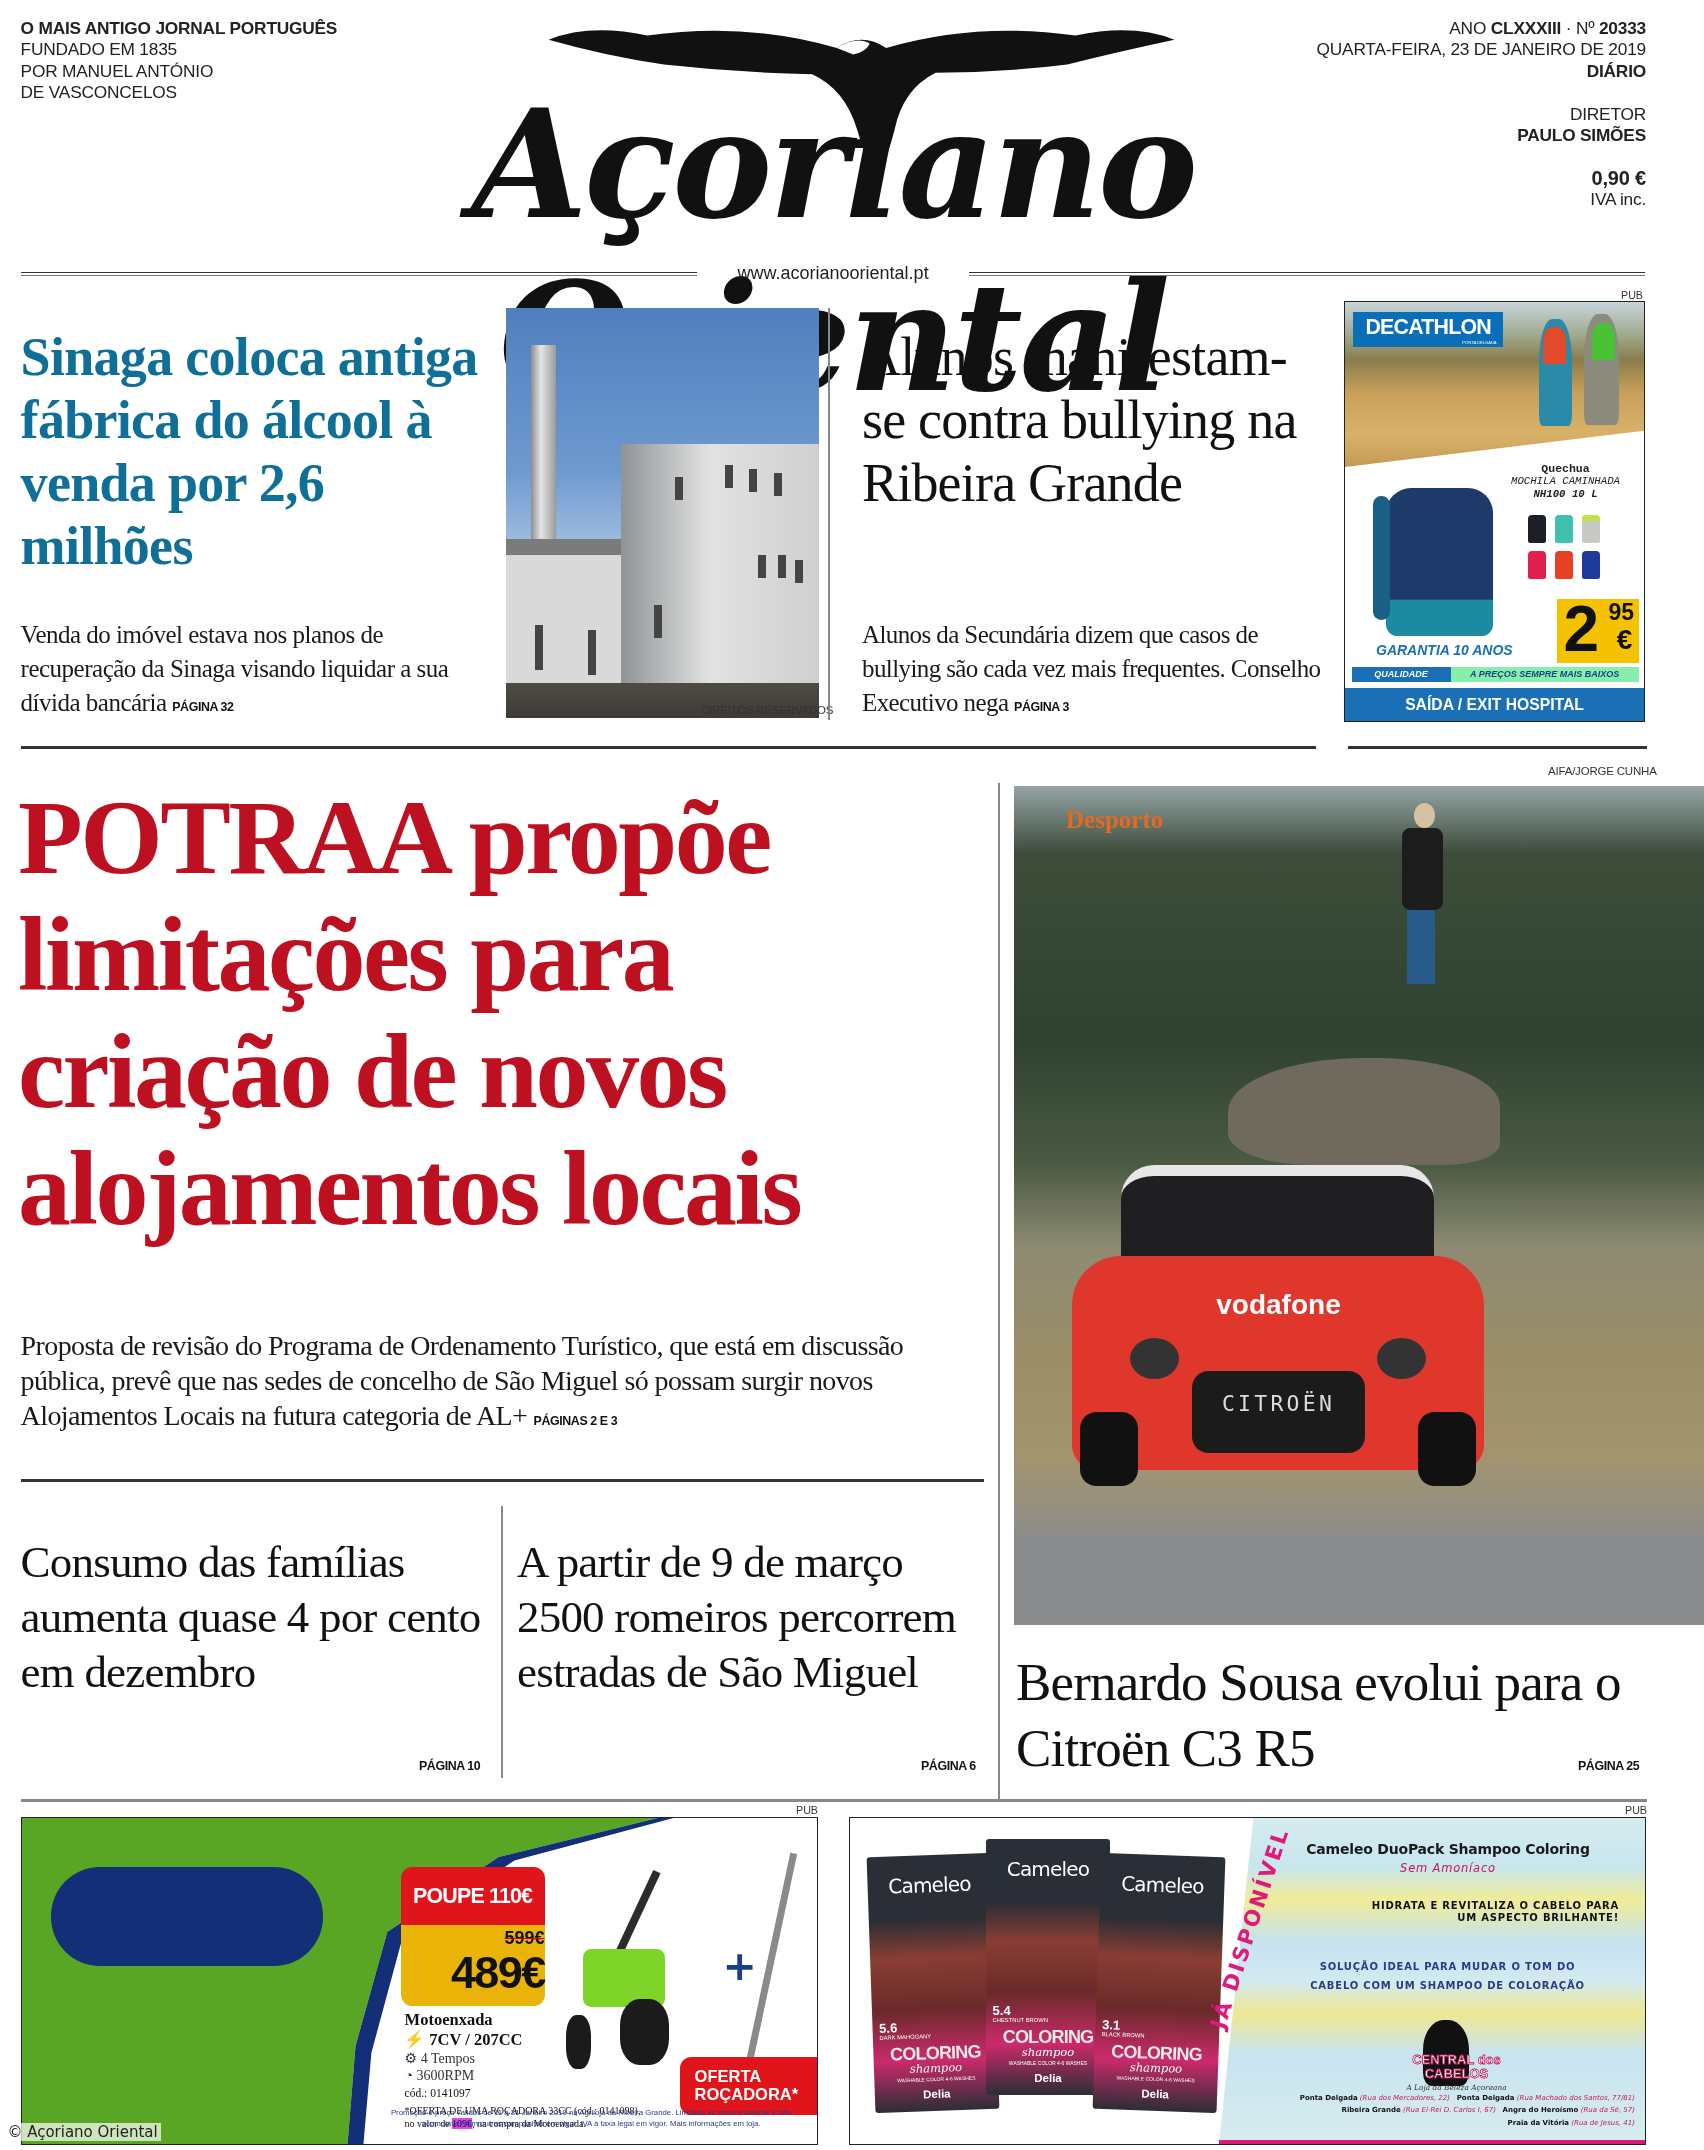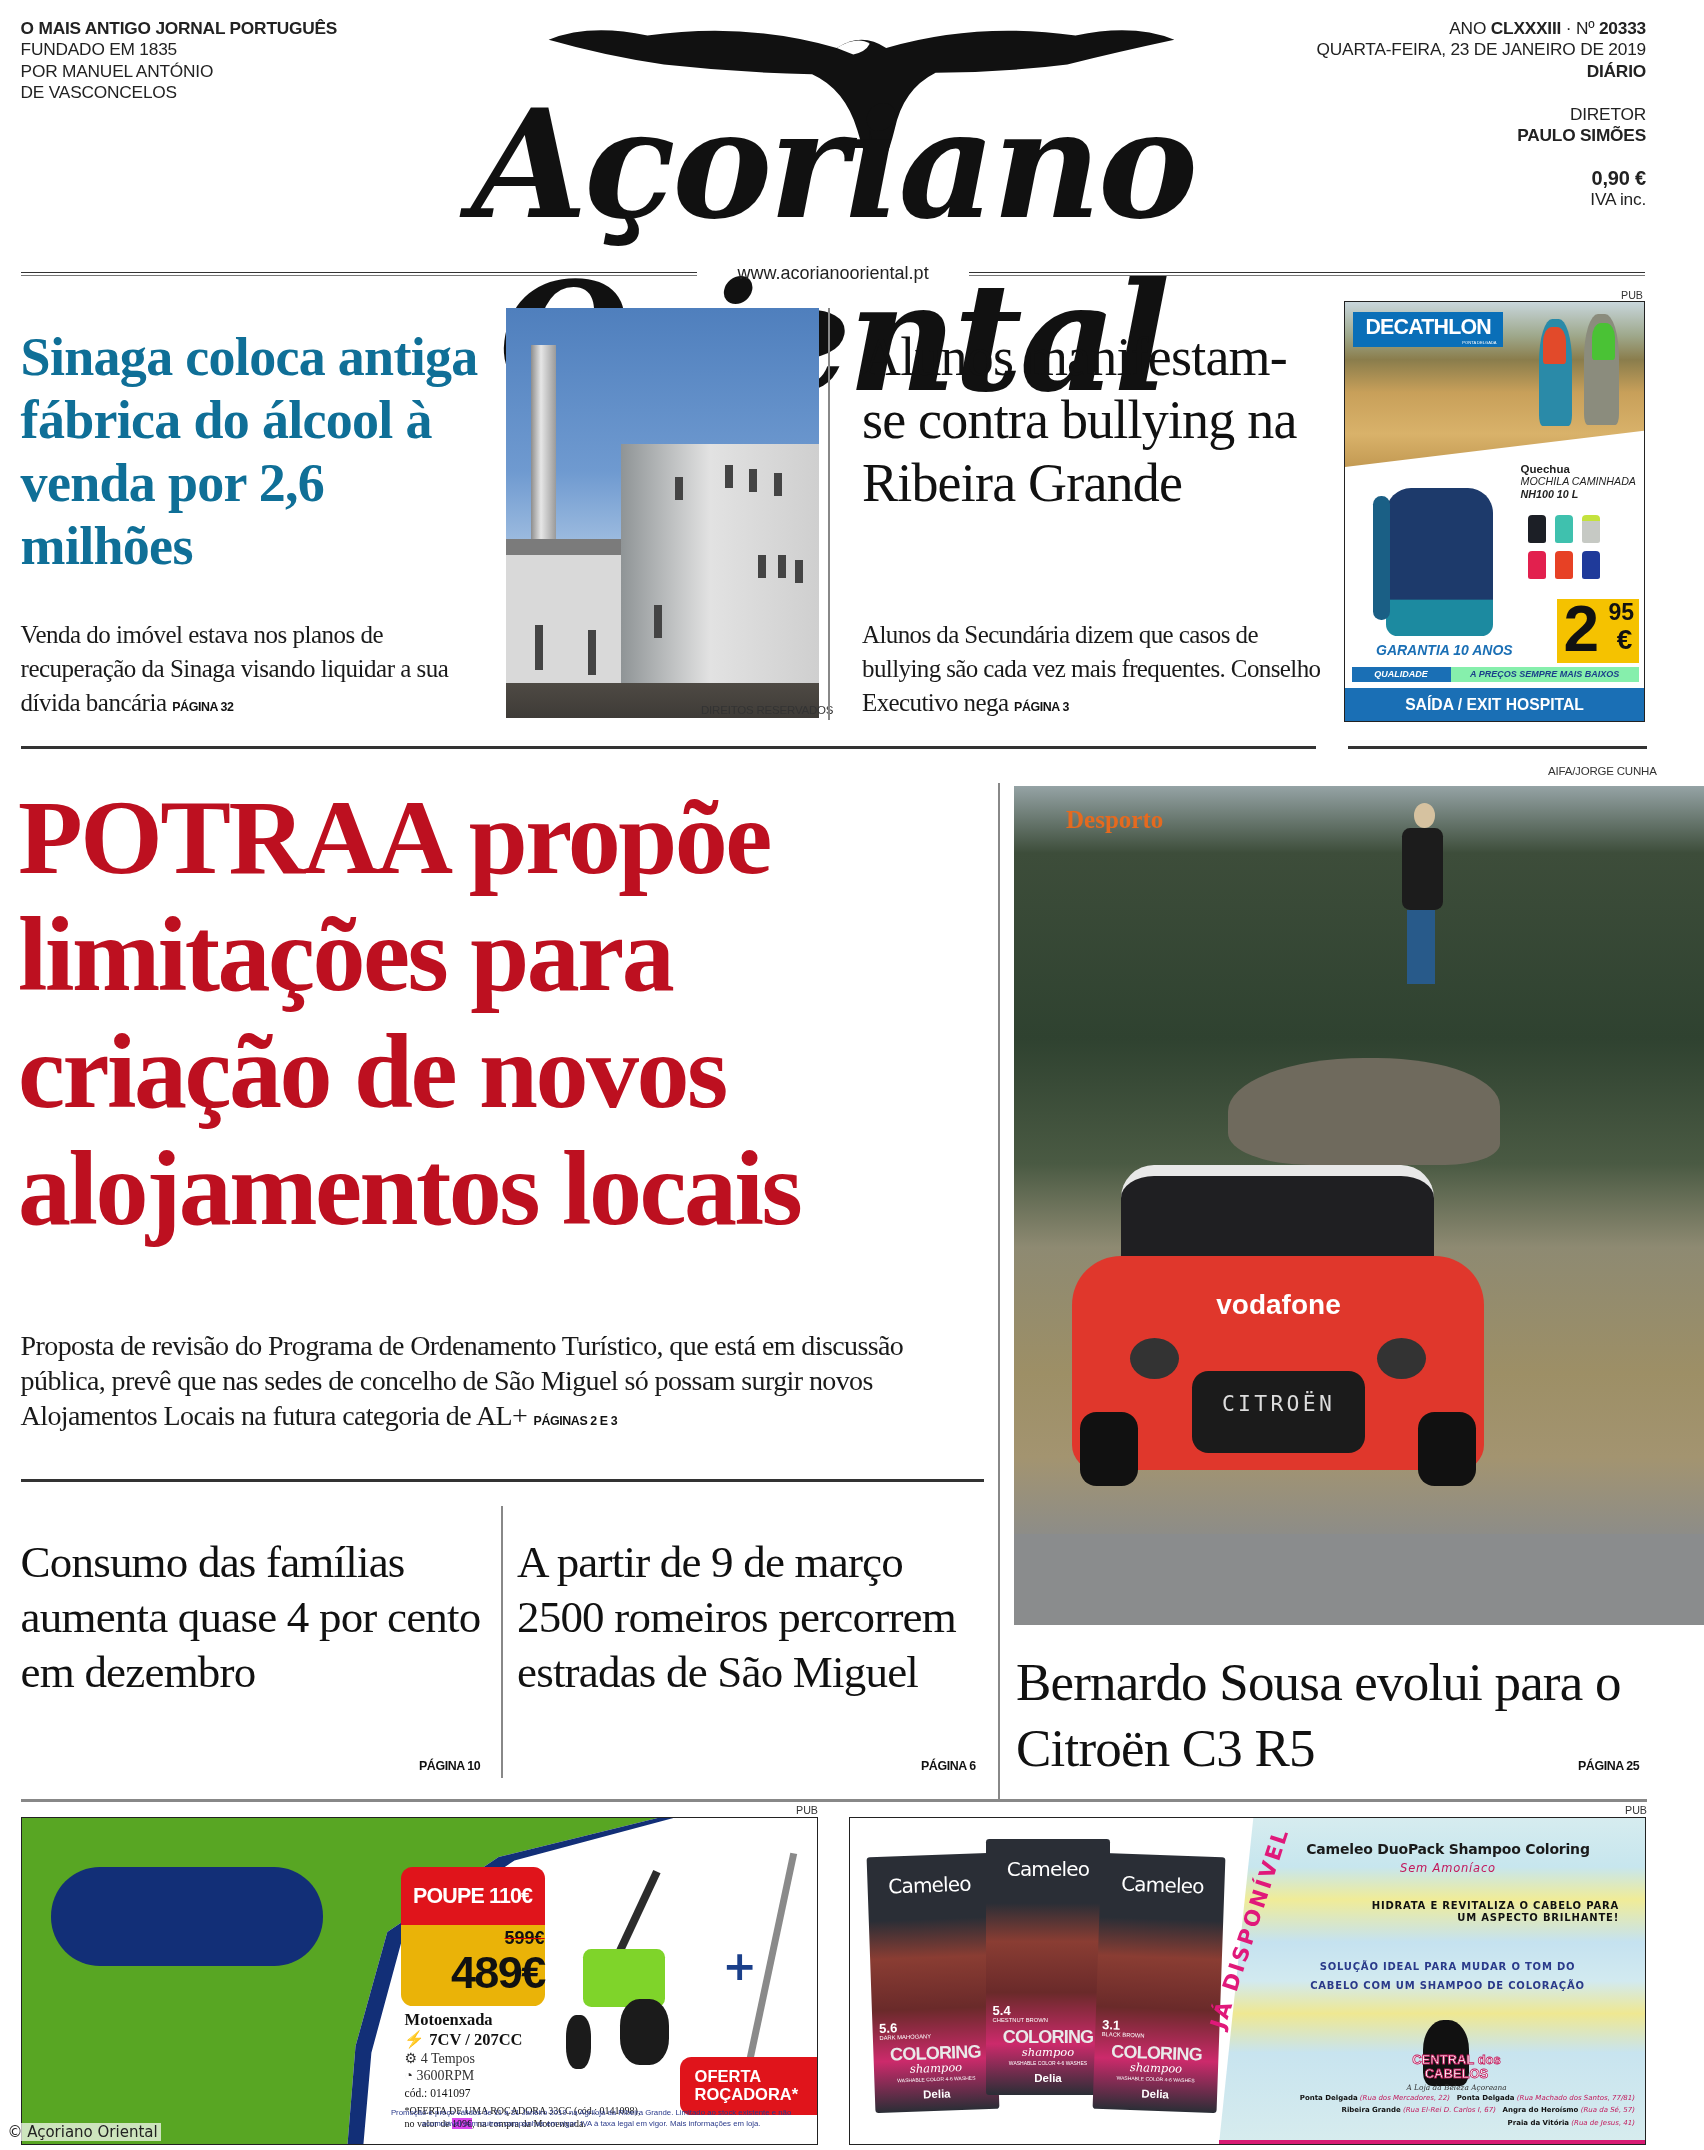--- a/index.html
+++ b/index.html
@@ -40,21 +40,21 @@
 
   
   .pub { font-family: "Liberation Sans", sans-serif; font-size: 10.7px; color: #333; }
   .ad1 { left: 1344px; top: 301px; width: 301px; height: 421px; border: 1.6px solid #222; overflow: hidden; background: #fff; }
   .ad1 .hero { position: absolute; left: 0; top: 0; width: 100%; height: 165px;
     background: linear-gradient(180deg, #c8d6dc 0%, #9fa98d 20%, #8a7d4c 35%, #c8a05a 55%, #d9b26a 80%, #c39a53 100%);
     clip-path: polygon(0 0, 100% 0, 100% 78%, 0 100%); }
   .ad1 .brand { position: absolute; left: 8.2px; top: 10px; width: 150px; height: 35px; background: #0a6fb8; color: #fff; font-family: "Liberation Sans", sans-serif; font-weight: bold; font-size: 21.4px; line-height: 30px; text-align: center; letter-spacing: -0.8px; }
   .ad1 .brand small { position: absolute; right: 6.6px; bottom: 1.6px; font-size: 4.1px; line-height: 5px; letter-spacing: 0; font-weight: normal; }
   .ad1 .hiker { position: absolute; border-radius: 40% 40% 10% 10%; }
-  .ad1 .quechua { position: absolute; right: 8px; top: 161px; text-align: left; font-family: Liberation Sans, sans-serif; font-size: 10.7px; line-height: 12.4px; color: #222; font-style: italic; }
+  .ad1 .quechua { position: absolute; right: 24px; top: 161px; text-align: center; font-family: Liberation Mono, monospace; font-size: 10.7px; line-height: 12.4px; color: #222; font-style: italic; }
   .ad1 .quechua .q { font-style: normal; font-weight: bold; font-size: 11.5px; }
   .ad1 .bag { position: absolute; left: 41px; top: 186px; width: 107px; height: 148px; background: linear-gradient(180deg, #1d3a6b 0%, #1d3a6b 75%, #1c8aa0 76%, #1c8aa0 100%); border-radius: 25px 25px 11.5px 11.5px; }
   .ad1 .bag::before { content: ""; position: absolute; left: -13px; top: 8.2px; width: 16.5px; height: 124px; background: #1a5f85; border-radius: 8.2px; }
   .ad1 .mini { position: absolute; width: 18px; height: 28px; border-radius: 4.1px 4.1px 2.5px 2.5px; }
   .ad1 .pricebox { position: absolute; left: 212px; top: 297px; width: 82px; height: 64px; background: #f5c200; font-family: "Liberation Sans", sans-serif; font-weight: bold; color: #111; }
   .ad1 .pricebox .big { position: absolute; left: 6.6px; top: -5px; font-size: 64px; line-height: 71px; }
   .ad1 .pricebox .cents { position: absolute; right: 5px; top: 1.6px; font-size: 23px; line-height: 23px; }
   .ad1 .pricebox .eur { position: absolute; right: 6.6px; top: 26px; font-size: 28px; line-height: 30px; }
   .ad1 .guar { position: absolute; left: 31px; top: 340px; font-family: "Liberation Sans", sans-serif; font-weight: bold; font-style: italic; font-size: 14px; color: #1a6fb5; }
   .ad1 .bar { position: absolute; left: 6.6px; top: 365px; width: 287px; height: 15px; font-family: "Liberation Sans", sans-serif; font-weight: bold; font-style: italic; font-size: 9px; line-height: 15px; }

